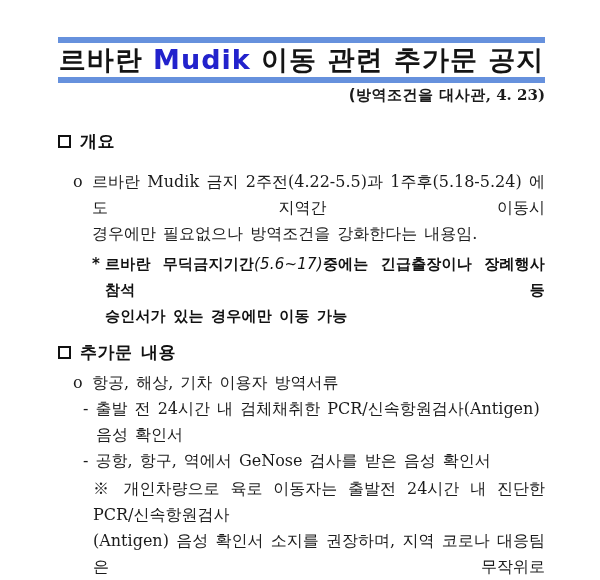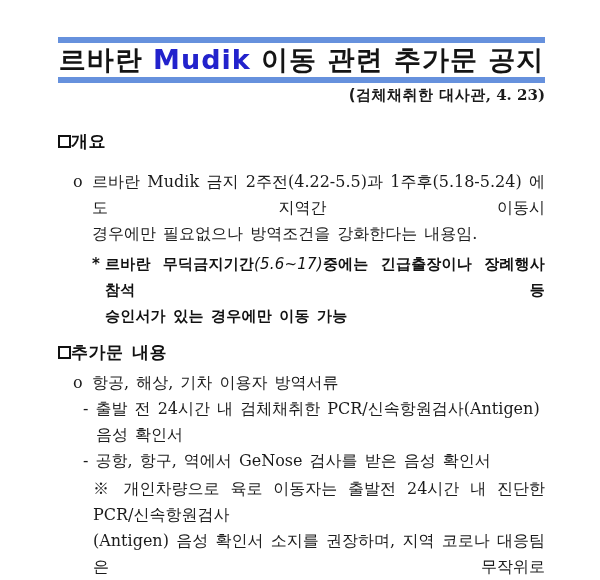--- a/index.html
+++ b/index.html
@@ -39,21 +39,21 @@
 
   
   .content {
     position: absolute; left: 58px; top: 120px; width: 487px;
     font-size: 16px; line-height: 26px; word-spacing: 2px;
   }
   .sec-h {
     font-family: "DejaVu Sans", "Liberation Sans", sans-serif;
     font-weight: 800; font-size: 17px; line-height: 23px;
     letter-spacing: .5px; color: #111;
-    display: flex; align-items: center; 
+    display: flex; align-items: center; gap: 9px;
   }
   .sec-h.first { margin-top: 10px; }
   .sec-h.second { margin-top: 12px; }
   .sq { width: 13px; height: 13px; border: 2px solid #111; flex: 0 0 auto; background: #fff; }
 
   .jl { display: block; }
   .just { text-align: justify; text-align-last: justify; }
 
   .li { position: relative; padding-left: 34px; }
   .li > .blt { position: absolute; left: 15px; top: 0; }
@@ -78,21 +78,21 @@
 <body>
 
 <div class="page">
 
   <header class="masthead">
     <div class="bar"></div>
     <h1 class="doc-title"><span>르바란 </span><span class="hl">Mudik</span><span> 이동 관련 추가문 공지</span></h1>
     <div class="bar"></div>
   </header>
 
-  <div class="byline"><span class="by-kr">(검체채취한 대사관</span><span class="by-num">, 4. 23)</span></div>
+  <div class="byline"><span class="by-kr">(방역조건을 대사관</span><span class="by-num">, 4. 23)</span></div>
 
   <main class="content">
 
     <div class="sec-h first">
       <span class="sq"></span>
       <span>개요</span>
     </div>
 
     <div class="li o1">
       <span class="blt">o</span>

